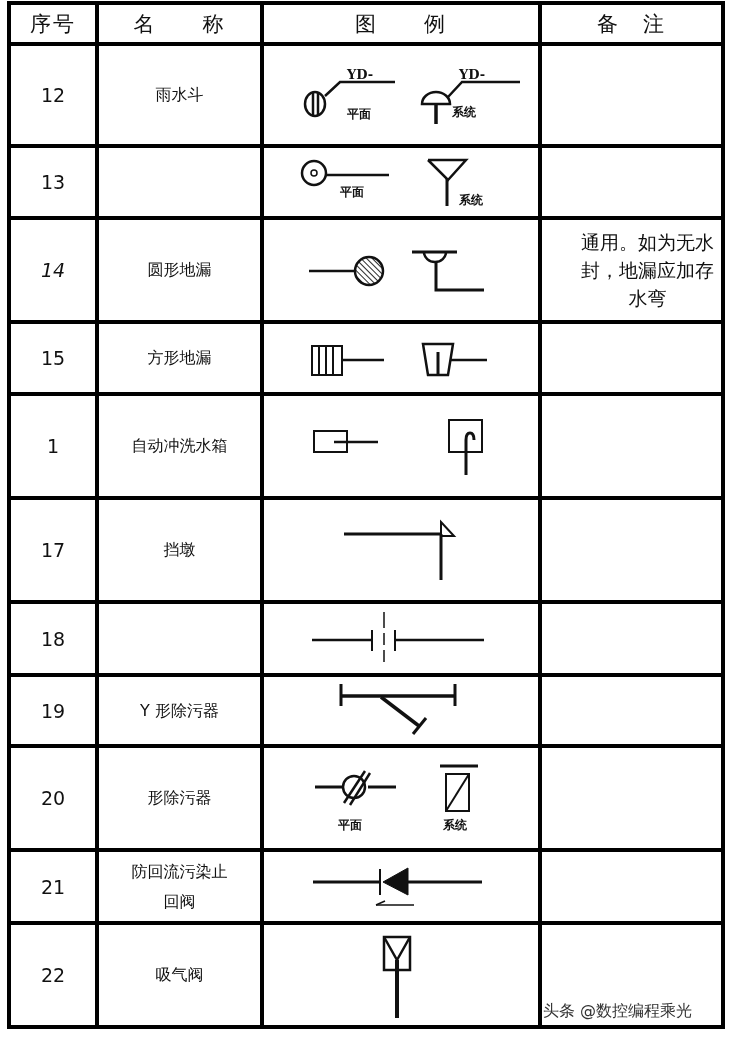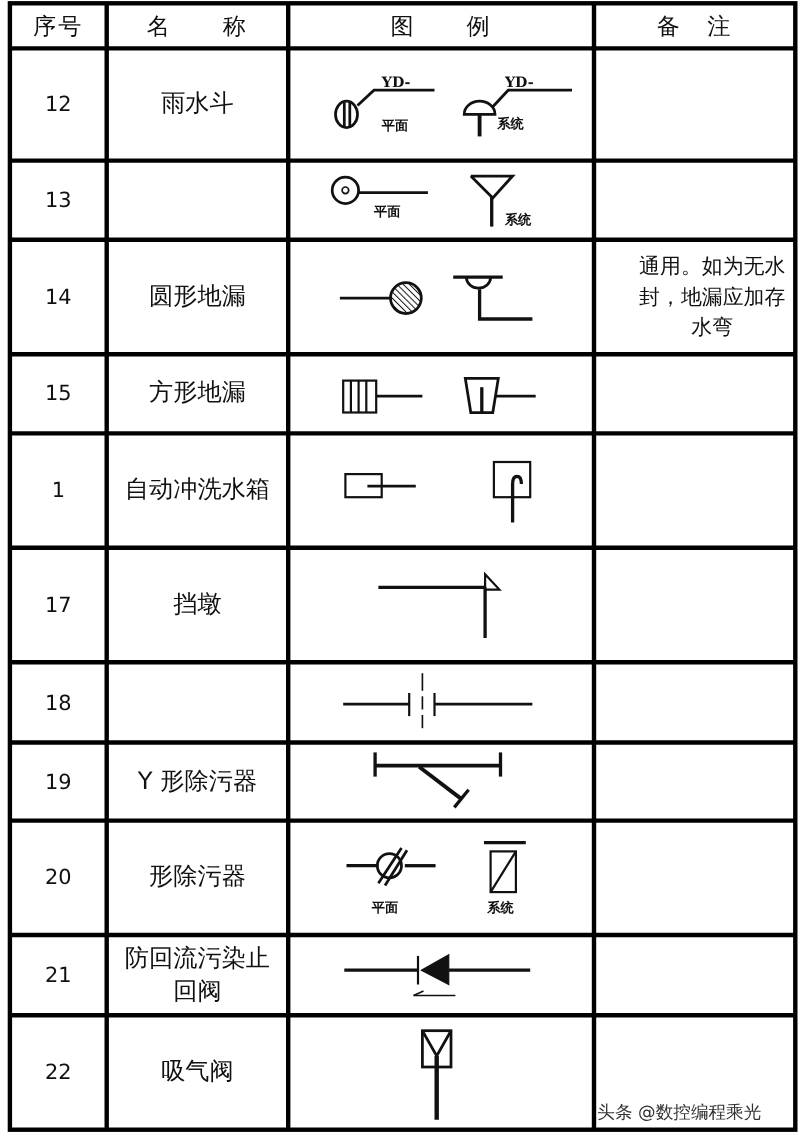--- a/index.html
+++ b/index.html
@@ -1,21 +1,21 @@
 <!DOCTYPE html>
 <html><head>
 <meta charset="utf-8">
 <style>
   html,body{margin:0;padding:0;background:#fff;}
   body{width:733px;height:1038px;position:relative;overflow:hidden;font-family:"DejaVu Sans","Liberation Sans",sans-serif;color:#111;}
   .tbl{position:absolute;left:0;top:0;width:733px;height:1038px;}
   .cell{position:absolute;display:flex;align-items:center;justify-content:center;text-align:center;box-sizing:border-box;}
   .hdr{font-size:21px;letter-spacing:2px;}
   .num{font-size:19px;}
-  .name{font-size:22px;line-height:30px;}
+  .name{font-size:16px;line-height:30px;}
   .note{font-size:19px;line-height:28px;padding:0 4px;}
   svg.lines{position:absolute;left:0;top:0;}
   .wm{position:absolute;left:543px;top:1001px;font-size:16px;color:#333;letter-spacing:0px;white-space:nowrap;}
   .lbl{font-family:"DejaVu Serif","Liberation Serif",serif;font-weight:bold;}
 </style>
 </head>
 <body>
 
 <div class="tbl">
 
@@ -42,21 +42,21 @@
   <div class="cell hdr" style="left:11px;top:5px;width:84px;height:37px;">序号</div>
   <div class="cell hdr" style="left:99px;top:5px;width:161px;height:37px;">名　　称</div>
   <div class="cell hdr" style="left:264px;top:5px;width:274px;height:37px;">图　　例</div>
   <div class="cell hdr" style="left:542px;top:5px;width:179px;height:37px;">备　注</div>
 
   <div class="cell num" style="left:11px;top:46px;width:84px;height:98px;">12</div>
   <div class="cell name" style="left:99px;top:46px;width:161px;height:98px;">雨水斗</div>
 
   <div class="cell num" style="left:11px;top:148px;width:84px;height:68px;">13</div>
 
-  <div class="cell num" style="left:11px;top:220px;width:84px;height:100px;">14</div>
+  <div class="cell num" style="left:11px;top:220px;width:84px;height:100px;font-style:italic;">14</div>
   <div class="cell name" style="left:99px;top:220px;width:161px;height:100px;">圆形地漏</div>
   <div class="cell note" style="left:558px;top:220px;width:179px;height:100px;flex-direction:column;">
     <span>通用。如为无水</span>
     <span>封，地漏应加存</span>
     <span>水弯</span>
   </div>
 
   <div class="cell num" style="left:11px;top:324px;width:84px;height:68px;">15</div>
   <div class="cell name" style="left:99px;top:324px;width:161px;height:68px;">方形地漏</div>
 

